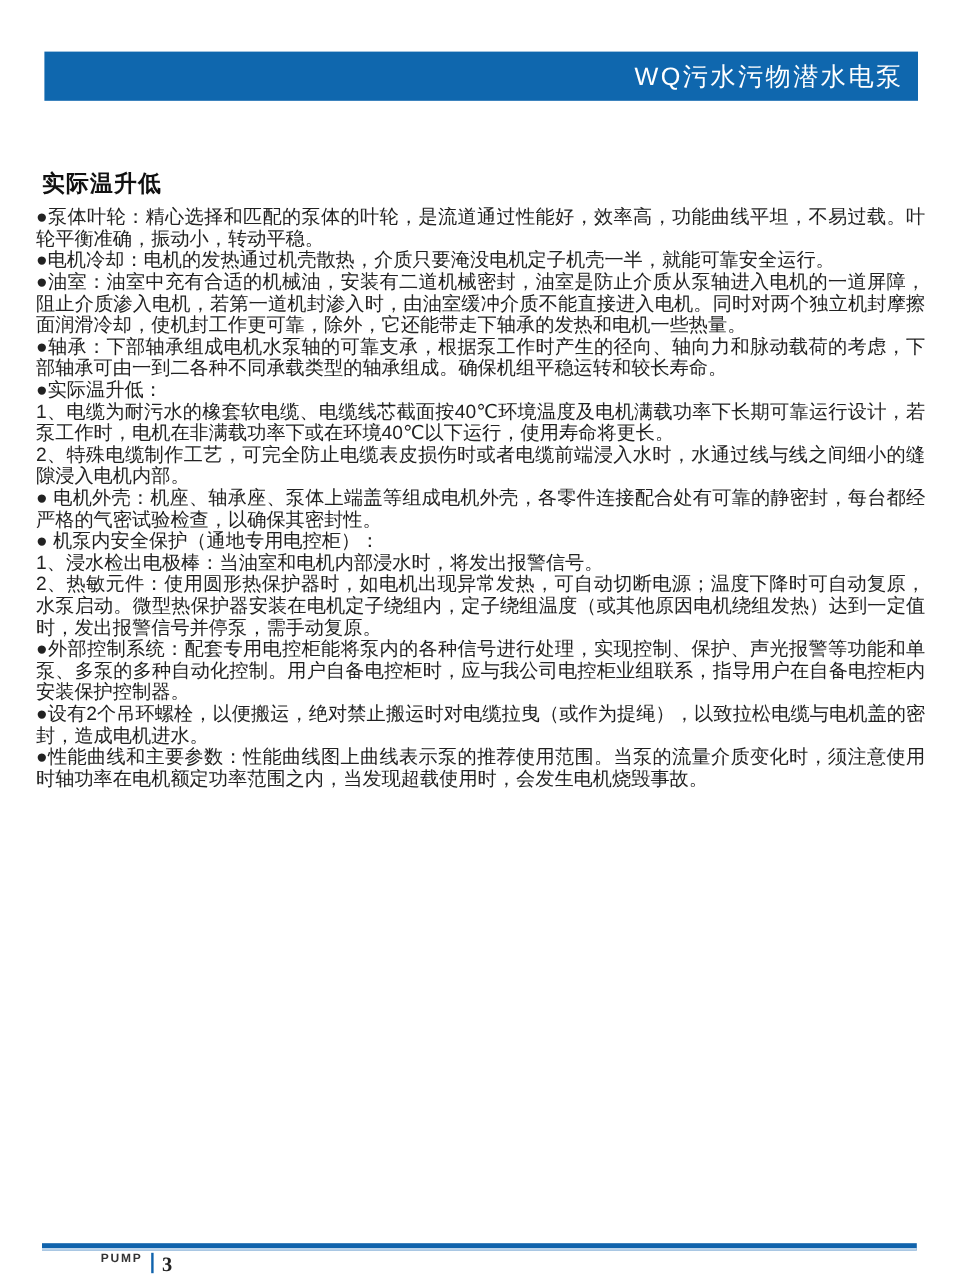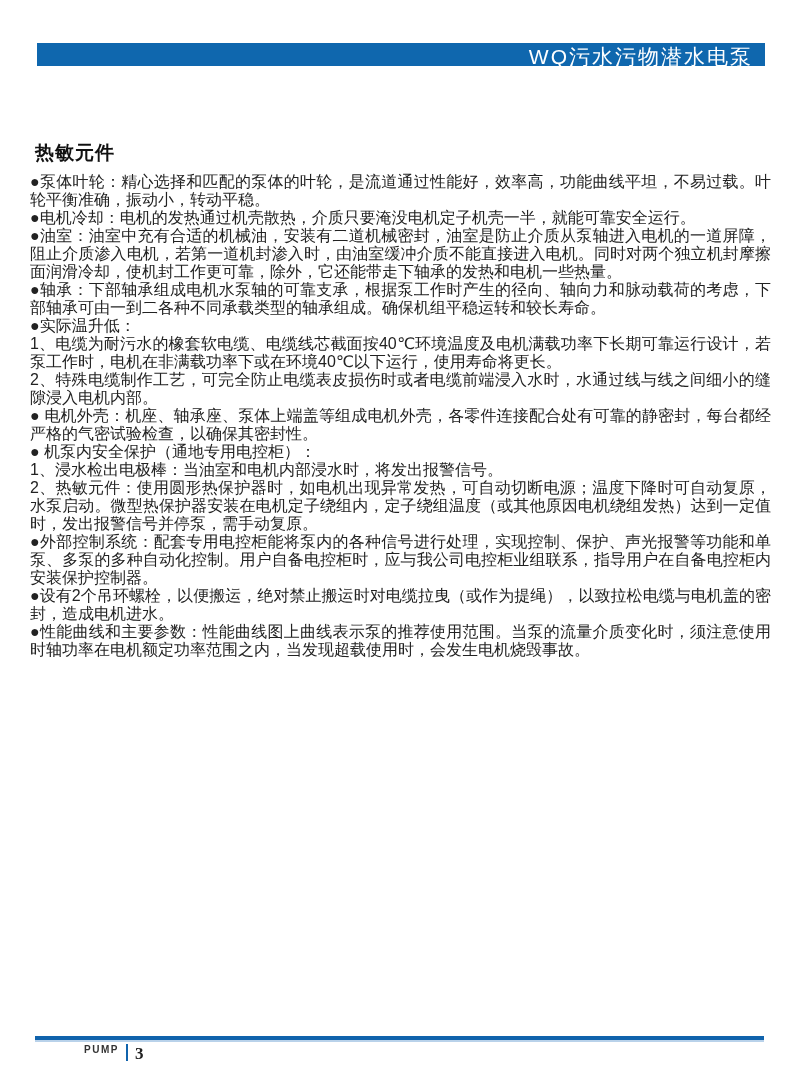--- a/index.html
+++ b/index.html
@@ -13,23 +13,24 @@
     width: 800px;
     height: 1073px;
     background: #ffffff;
     overflow: hidden;
   }
   .header-band {
     position: absolute;
     left: 37px;
     top: 43px;
     width: 728px;
-    height: 23px;
+    height: 41px;
     background: #0f67ae;
     display: flex;
+    align-items: center;
     justify-content: flex-end;
     padding-right: 12px;
     box-sizing: border-box;
   }
   .header-title {
     color: #ffffff;
     font-size: 21px;
     letter-spacing: 2px;
     font-weight: 500;
     white-space: nowrap;
@@ -94,21 +95,21 @@
 </style>
 </head>
 <body>
 
 <div class="page">
 
   <div class="header-band">
     <span class="header-title">WQ污水污物潜水电泵</span>
   </div>
 
-  <h1 class="section-title">热敏元件</h1>
+  <h1 class="section-title">实际温升低</h1>
 
   <div class="content">
     <p>●泵体叶轮：精心选择和匹配的泵体的叶轮，是流道通过性能好，效率高，功能曲线平坦，不易过载。叶轮平衡准确，振动小，转动平稳。</p>
     <p>●电机冷却：电机的发热通过机壳散热，介质只要淹没电机定子机壳一半，就能可靠安全运行。</p>
     <p>●油室：油室中充有合适的机械油，安装有二道机械密封，油室是防止介质从泵轴进入电机的一道屏障，阻止介质渗入电机，若第一道机封渗入时，由油室缓冲介质不能直接进入电机。同时对两个独立机封摩擦面润滑冷却，使机封工作更可靠，除外，它还能带走下轴承的发热和电机一些热量。</p>
     <p>●轴承：下部轴承组成电机水泵轴的可靠支承，根据泵工作时产生的径向、轴向力和脉动载荷的考虑，下部轴承可由一到二各种不同承载类型的轴承组成。确保机组平稳运转和较长寿命。</p>
     <p>●实际温升低：</p>
     <p>1、电缆为耐污水的橡套软电缆、电缆线芯截面按40℃环境温度及电机满载功率下长期可靠运行设计，若泵工作时，电机在非满载功率下或在环境40℃以下运行，使用寿命将更长。</p>
     <p>2、特殊电缆制作工艺，可完全防止电缆表皮损伤时或者电缆前端浸入水时，水通过线与线之间细小的缝隙浸入电机内部。</p>
     <p>● 电机外壳：机座、轴承座、泵体上端盖等组成电机外壳，各零件连接配合处有可靠的静密封，每台都经严格的气密试验检查，以确保其密封性。</p>

